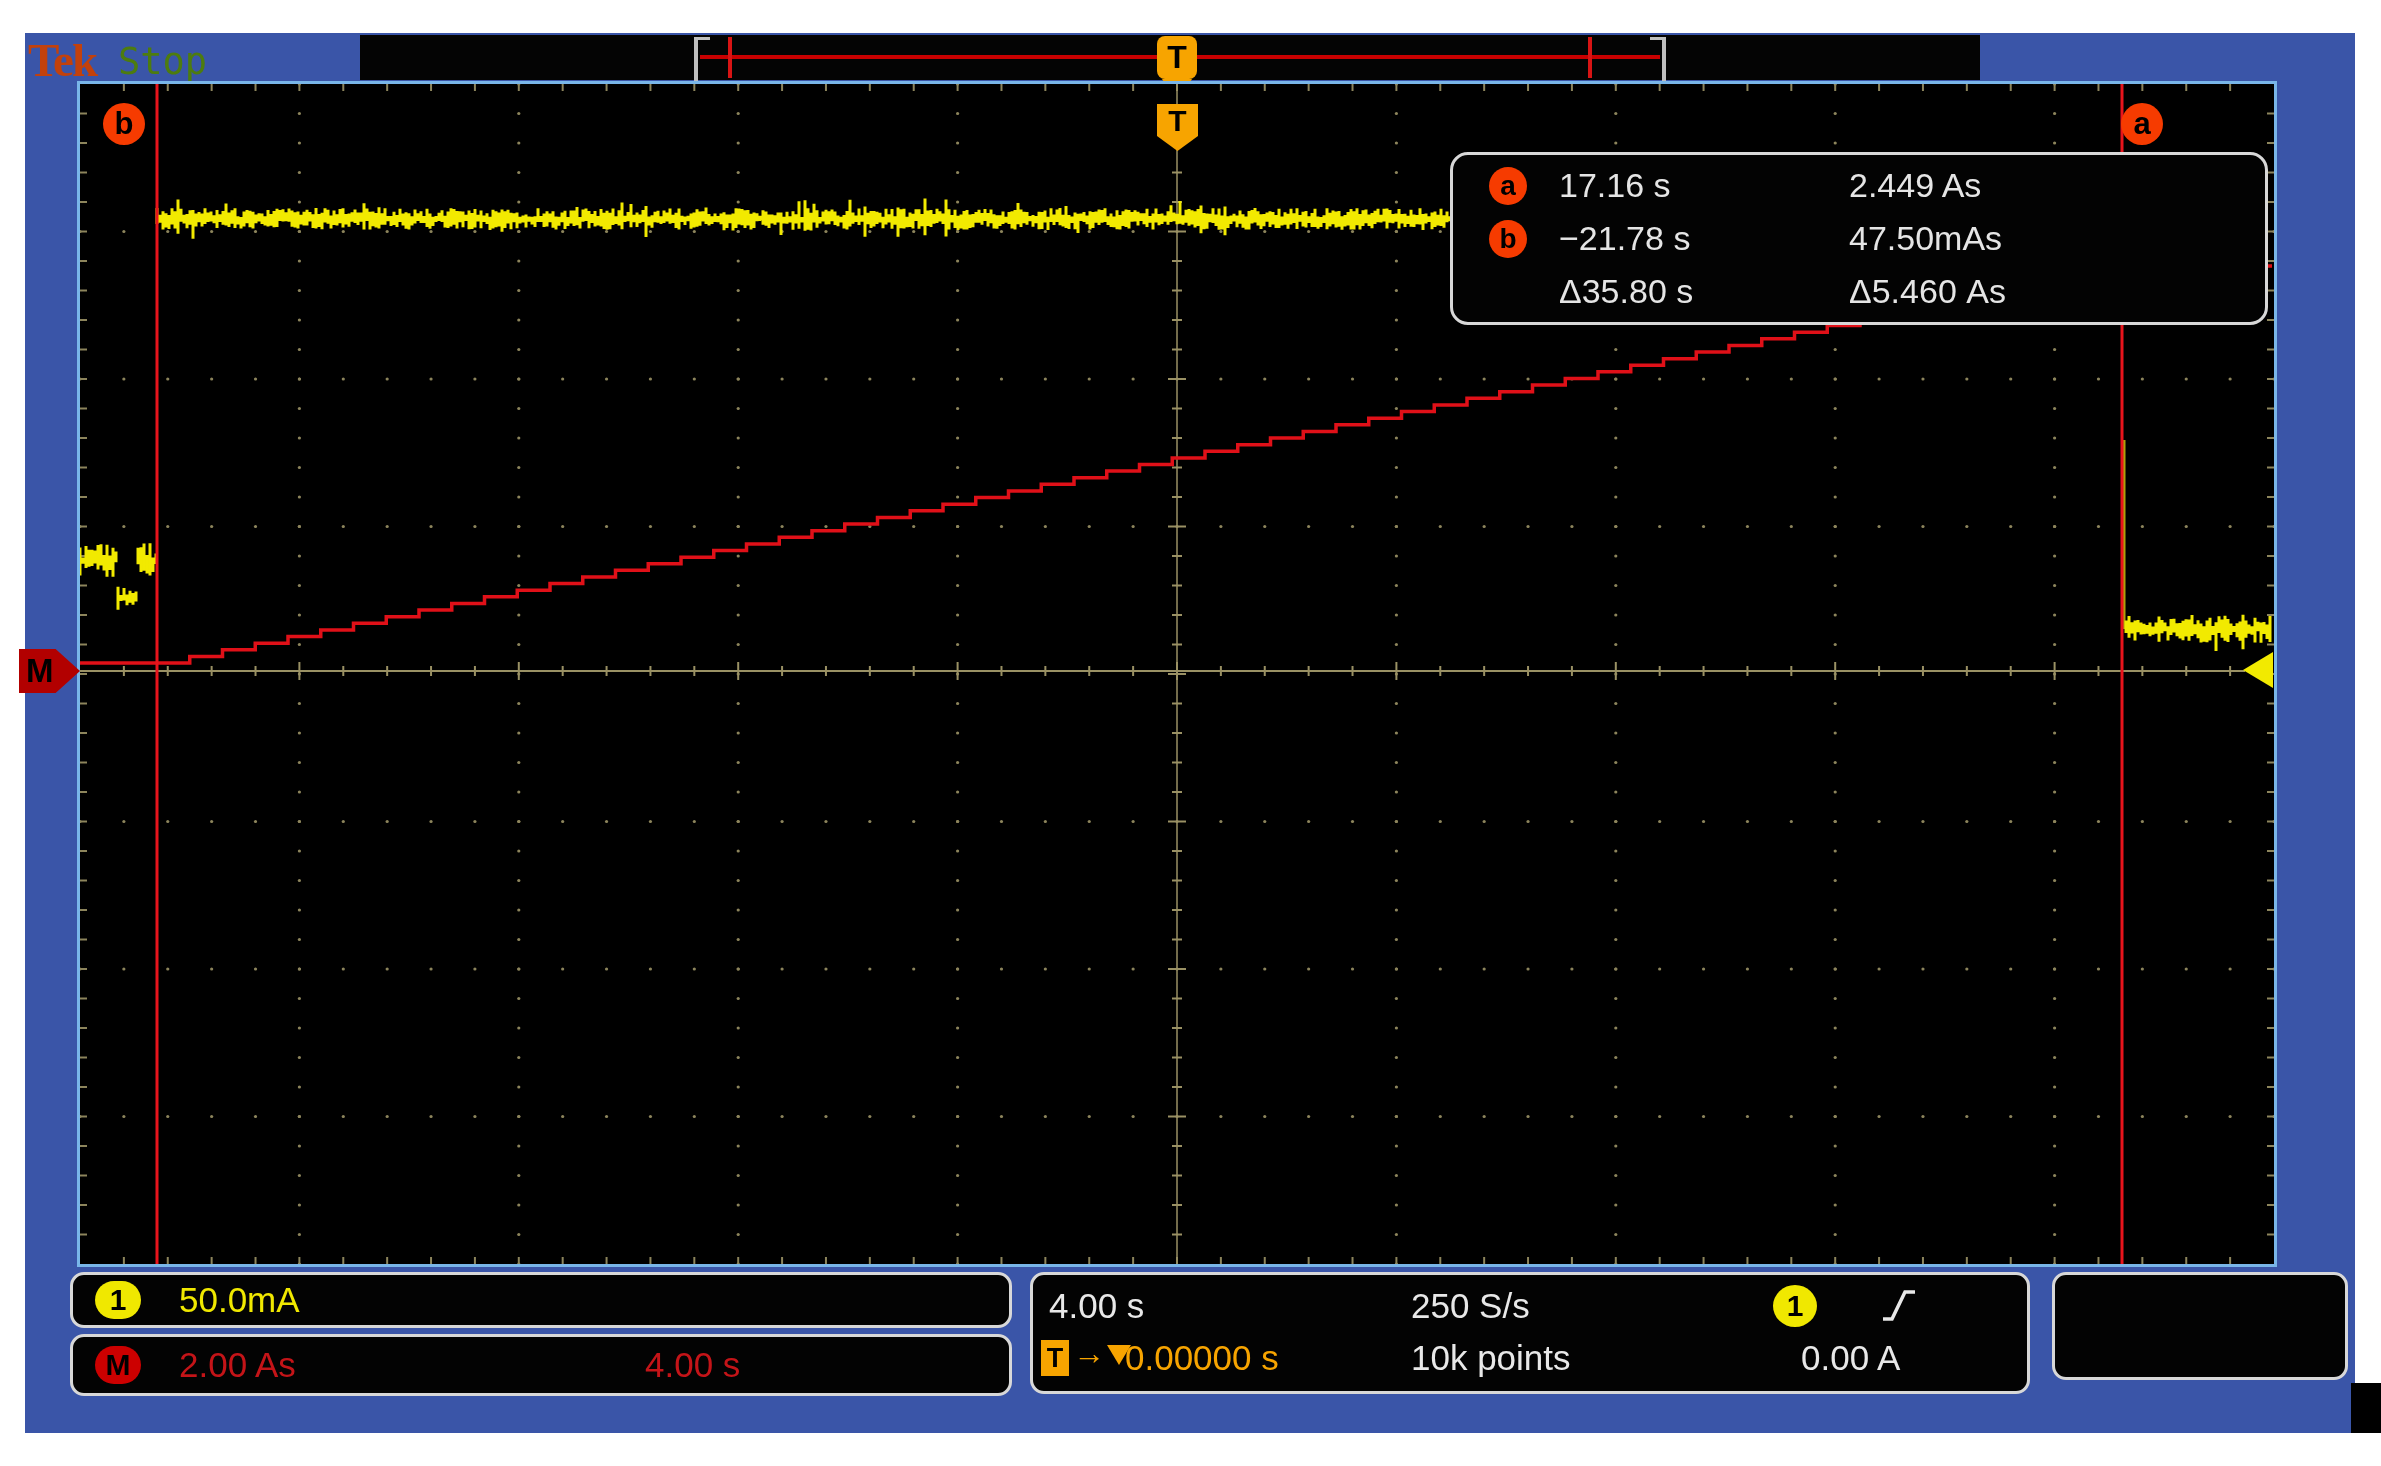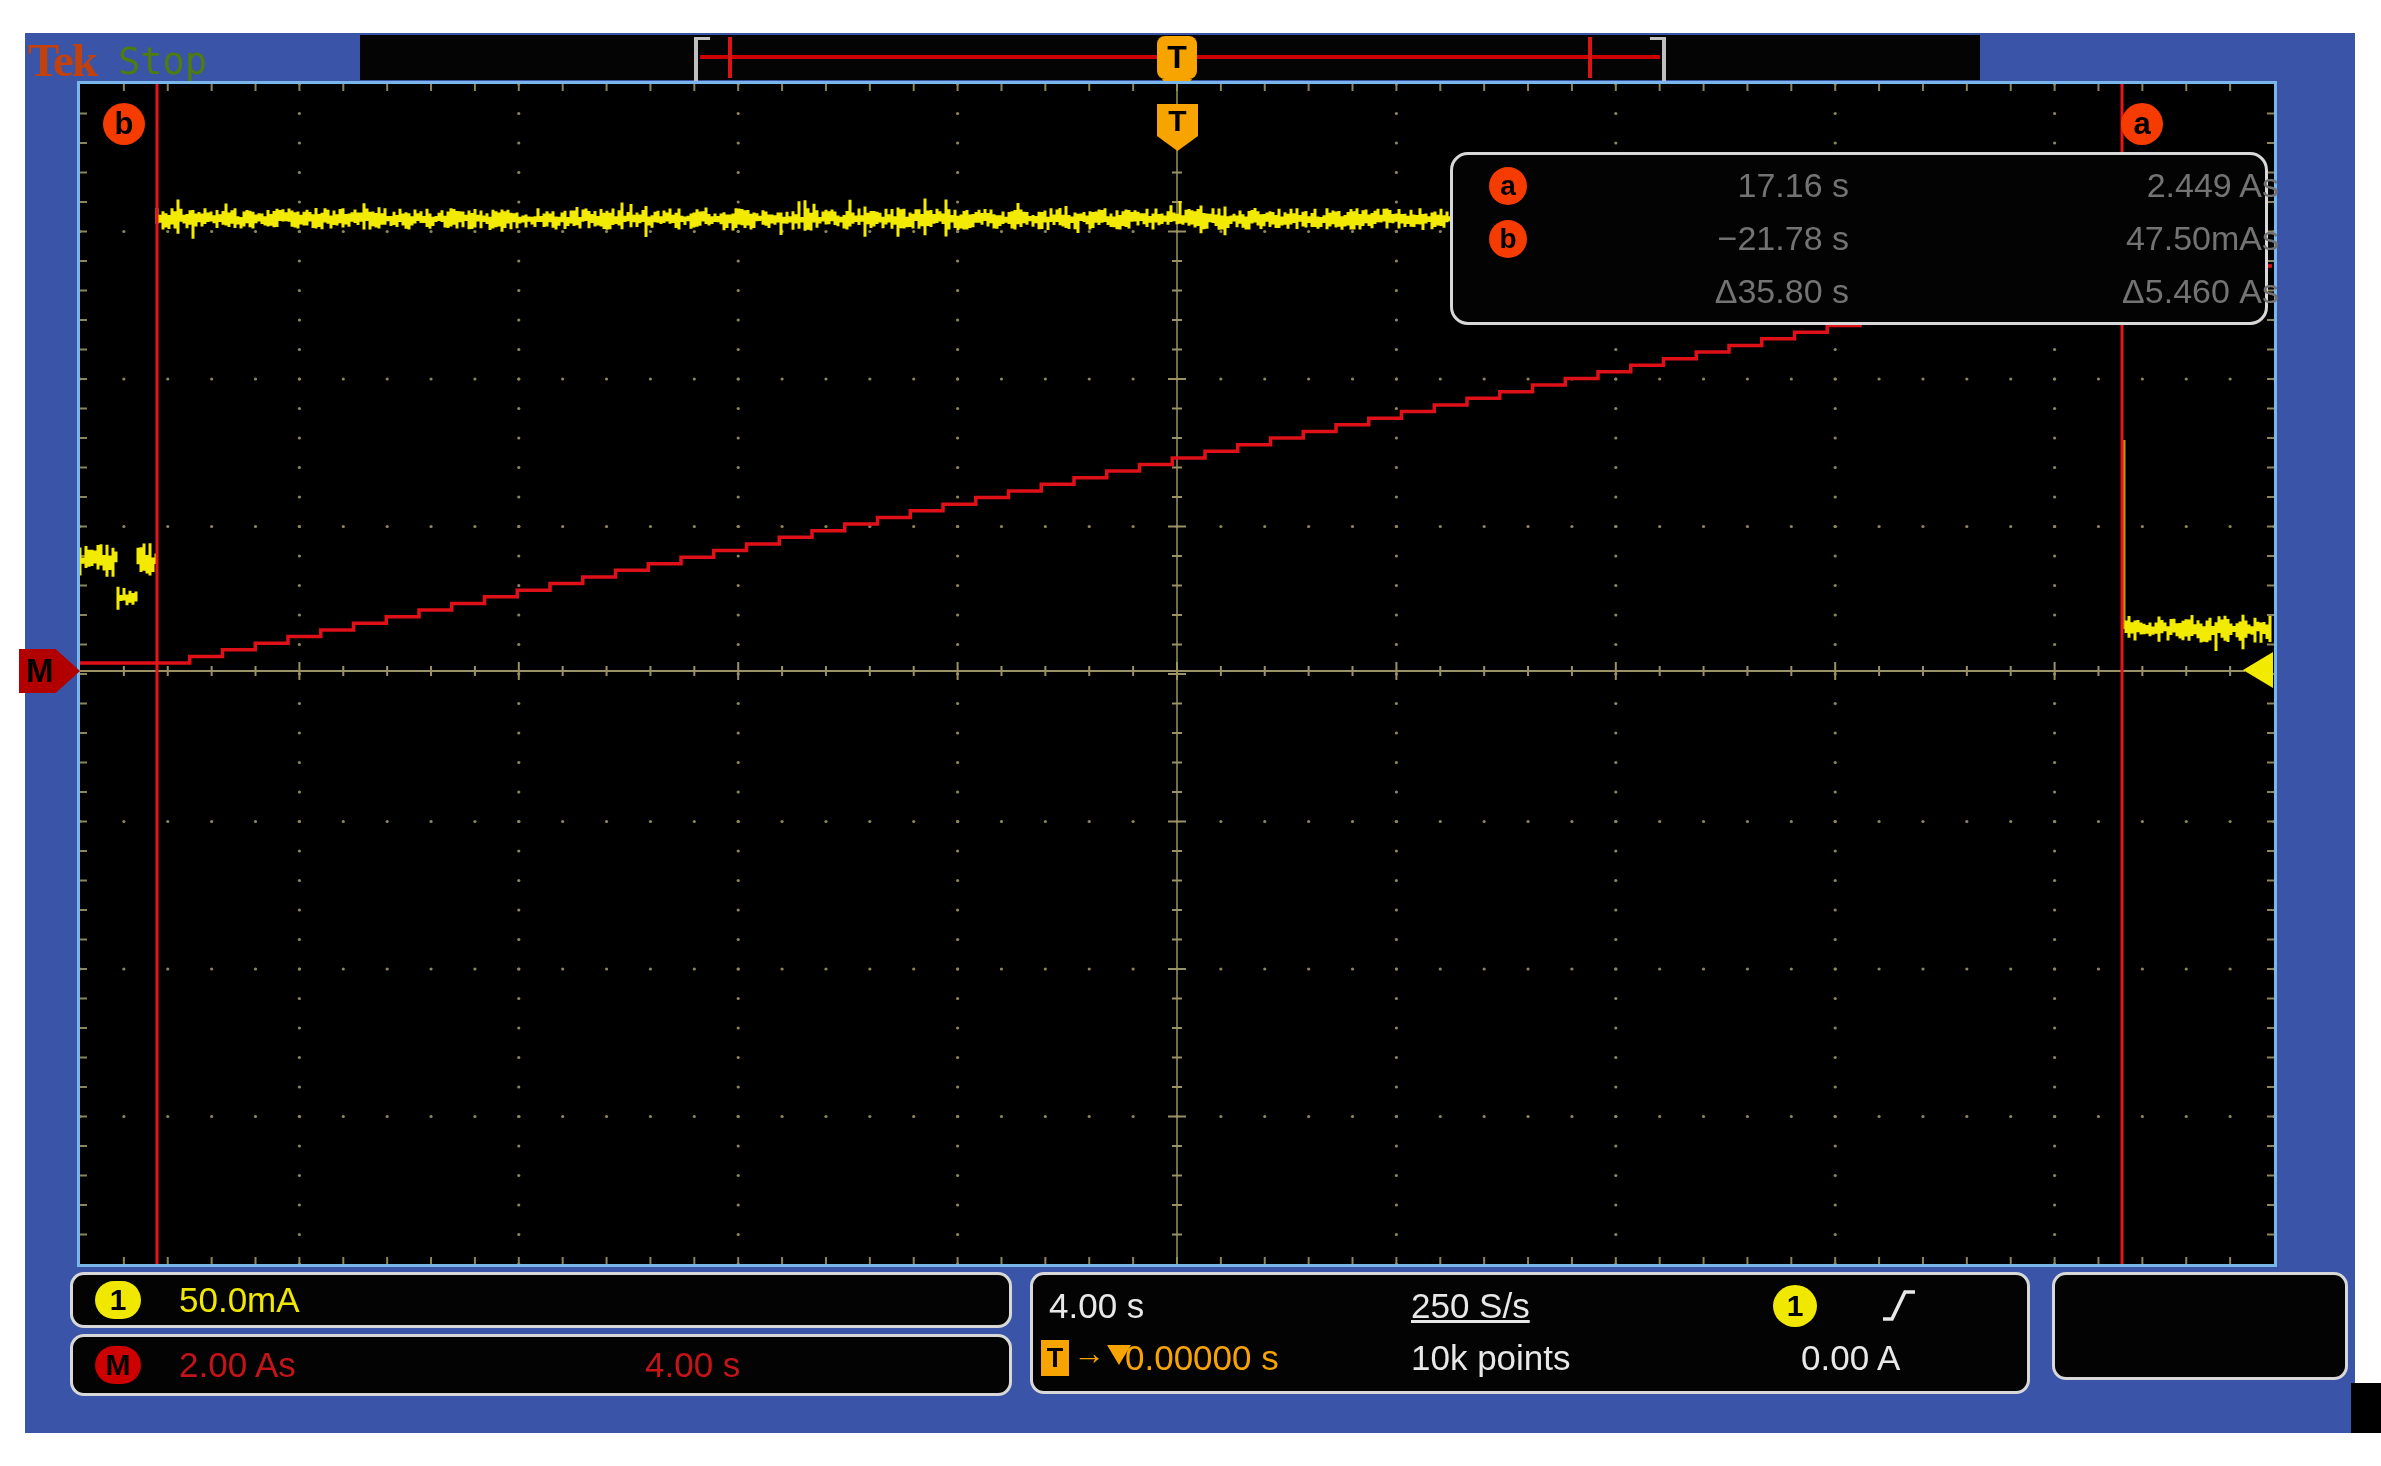--- a/index.html
+++ b/index.html
@@ -24,21 +24,21 @@
   #graticule{left:77px;top:81px;width:2194px;height:1180px;background:#000;border:3px solid #79b6e9;}
   #grat-svg{position:absolute;left:0;top:0;}
   .cursor-badge{width:42px;height:42px;border-radius:50%;background:#f63b00;display:flex;align-items:center;justify-content:center;color:#000;font-size:31px;font-weight:bold;z-index:5;}
   #badge-b{left:23px;top:19px;}
   #badge-a{left:2041px;top:19px;}
   #trig-pennant{left:1077px;top:20px;width:41px;height:47px;background:#f7a400;clip-path:polygon(0 0,100% 0,100% 68%,50% 100%,0 68%);display:flex;align-items:flex-start;justify-content:center;font-size:30px;font-weight:bold;color:#000;z-index:4;}
   
   #cursor-box{left:1370px;top:68px;width:818px;height:173px;background:#030303;border:3px solid #d8d8d8;border-radius:18px;z-index:6;
     display:grid;grid-template-columns:70px 290px 430px;grid-template-rows:1fr 1fr 1fr;align-items:center;padding:4px 10px 4px 36px;box-sizing:border-box;}
   .cb-badge{width:38px;height:38px;border-radius:50%;background:#f63b00;display:flex;align-items:center;justify-content:center;color:#000;font-size:28px;font-weight:bold;}
-  .cb-val{color:#737373;font-size:34px;text-align:right;letter-spacing:0;}
+  .cb-val{color:#e5e5e5;font-size:34px;letter-spacing:0;}
   
   #ylevel-arrow{left:2163px;top:568px;width:0;height:0;border-top:18px solid transparent;border-bottom:18px solid transparent;border-right:30px solid #f2ea00;z-index:3;}
   
   #m-arrow{left:19px;top:646px;width:61px;height:50px;background:#b20000;clip-path:polygon(0 6%,60% 6%,100% 50%,60% 94%,0 94%);display:flex;align-items:center;color:#000;font-size:33px;font-weight:bold;padding-left:7px;box-sizing:border-box;z-index:2;}
   
   .robox{background:#030303;border:3px solid #d8d8d8;border-radius:14px;box-sizing:border-box;}
   #box-ch1{left:70px;top:1272px;width:942px;height:56px;display:flex;align-items:center;}
   #box-math{left:70px;top:1334px;width:942px;height:62px;display:flex;align-items:center;}
   #box-horiz{left:1030px;top:1272px;width:1000px;height:122px;}
   #box-empty{left:2052px;top:1272px;width:296px;height:108px;}
@@ -46,21 +46,21 @@
   #ch1-badge{background:#f0e800;margin-left:22px;}
   #math-badge{background:#cc0000;margin-left:22px;}
   #ch1-scale{color:#f0e800;font-size:35px;margin-left:38px;}
   #math-scale{color:#c41418;font-size:35px;margin-left:38px;}
   #math-time{color:#c41418;font-size:35px;position:absolute;left:572px;}
   .hrow{position:absolute;left:0;width:100%;height:50px;display:flex;align-items:center;}
   #hrow1{top:6px;}
   #hrow2{top:58px;}
   .wtxt{color:#e8e8e8;font-size:35px;}
   #h-timebase{position:absolute;left:16px;}
-  #h-srate{position:absolute;left:378px;text-decoration:underline;}
+  #h-srate{position:absolute;left:378px;}
   #trig-src-badge{position:absolute;left:740px;width:44px;height:42px;border-radius:50%;background:#f0e800;display:flex;align-items:center;justify-content:center;color:#000;font-size:30px;font-weight:bold;}
   #slope-icon{position:absolute;left:846px;top:4px;}
   #h-points{position:absolute;left:378px;text-align:center;}
   #h-level{position:absolute;left:768px;}
   #trig-t-icon{position:absolute;left:8px;width:28px;height:36px;background:#f7a400;display:flex;align-items:center;justify-content:center;color:#000;font-size:27px;font-weight:bold;}
   #trig-arrow-icon{position:absolute;left:40px;color:#f7a400;font-size:32px;font-weight:bold;top:2px;}
   #trig-tri-icon{position:absolute;left:74px;top:12px;width:0;height:0;border-left:12px solid transparent;border-right:12px solid transparent;border-top:20px solid #f7a400;}
   #h-trigpos{position:absolute;left:92px;color:#f7a400;font-size:35px;}
 </style>
 </head>

